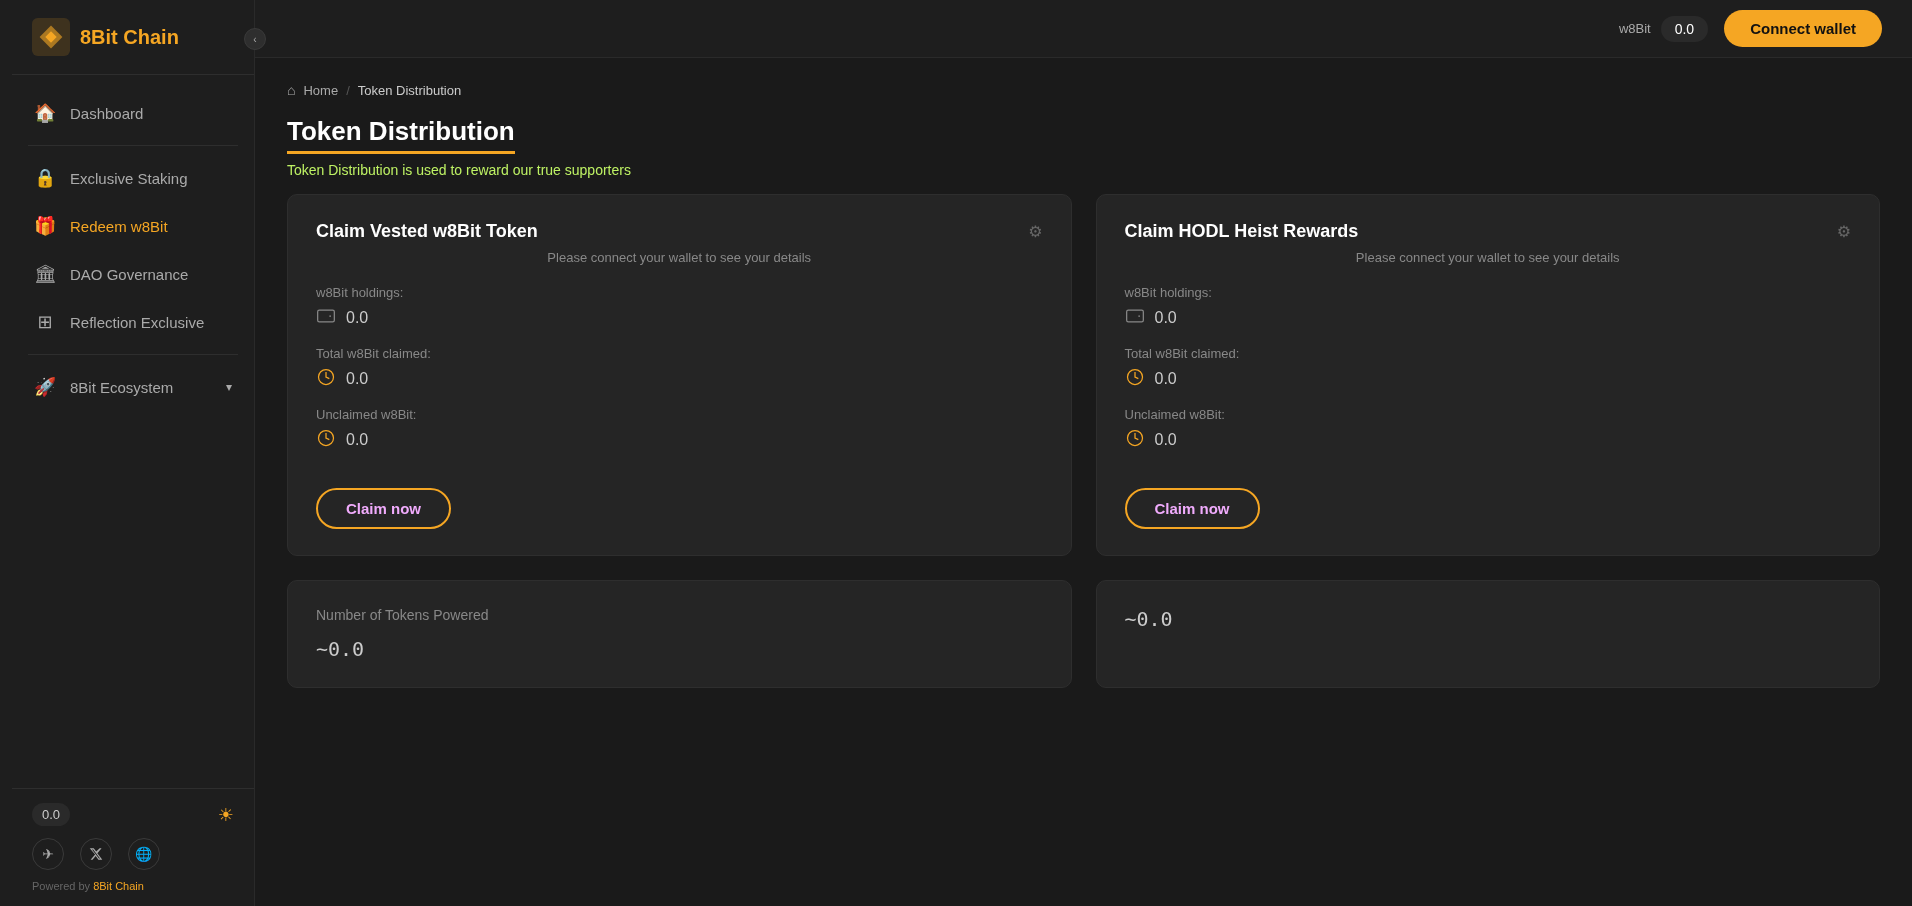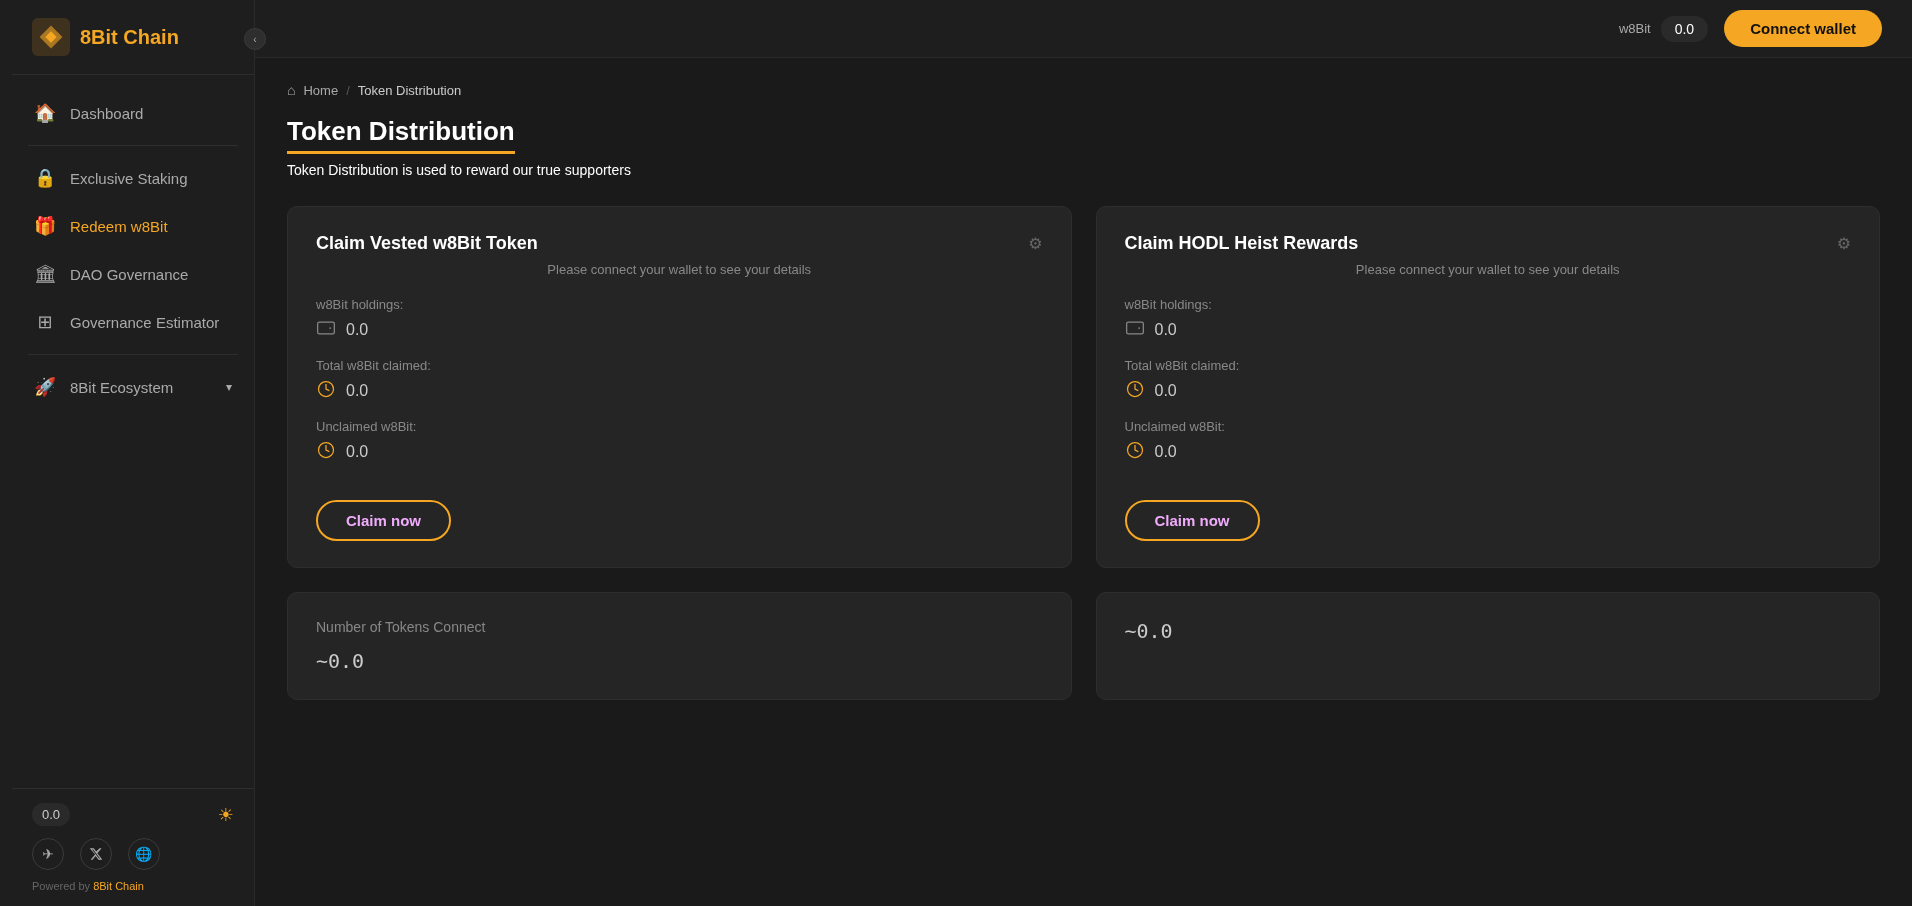--- a/index.html
+++ b/index.html
@@ -199,22 +199,22 @@
       font-size: 26px;
       font-weight: 800;
       color: #fff;
       border-bottom: 3px solid #f5a623;
       display: inline-block;
       padding-bottom: 4px;
       margin-bottom: 8px;
     }
     .page-subtitle {
       font-size: 14px;
-      color: #ffffff;
-      margin-bottom: 28px;
+      color: #bef264;
+      margin-bottom: 16px;
     }
 
     
     .cards-grid {
       display: grid;
       grid-template-columns: 1fr 1fr;
       gap: 24px;
     }
 
     .card {
@@ -329,21 +329,21 @@
     <div class="nav-item active">
       <span class="nav-icon">🎁</span>
       <span>Redeem w8Bit</span>
     </div>
     <div class="nav-item">
       <span class="nav-icon">🏛</span>
       <span>DAO Governance</span>
     </div>
     <div class="nav-item">
       <span class="nav-icon">⊞</span>
-      <span>Governance Estimator</span>
+      <span>Reflection Exclusive</span>
     </div>
     <hr class="sidebar-divider">
     <div class="nav-item">
       <span class="nav-icon">🚀</span>
       <span>8Bit Ecosystem</span>
       <span class="chevron">▾</span>
     </div>
   </nav>
 
   <div class="sidebar-footer">
@@ -488,21 +488,21 @@
           </div>
         </div>
 
         <button class="claim-btn">Claim now</button>
       </div>
     </div>
 
     
     <div class="cards-grid" style="margin-top: 24px;">
       <div class="stat-card">
-        <p class="stat-card-label">Number of Tokens Connect</p>
+        <p class="stat-card-label">Number of Tokens Powered</p>
         <p class="stat-card-value">~0.0</p>
       </div>
       <div class="stat-card">
         <p class="stat-card-value">~0.0</p>
       </div>
     </div>
 
   </div>
 </div>
 

